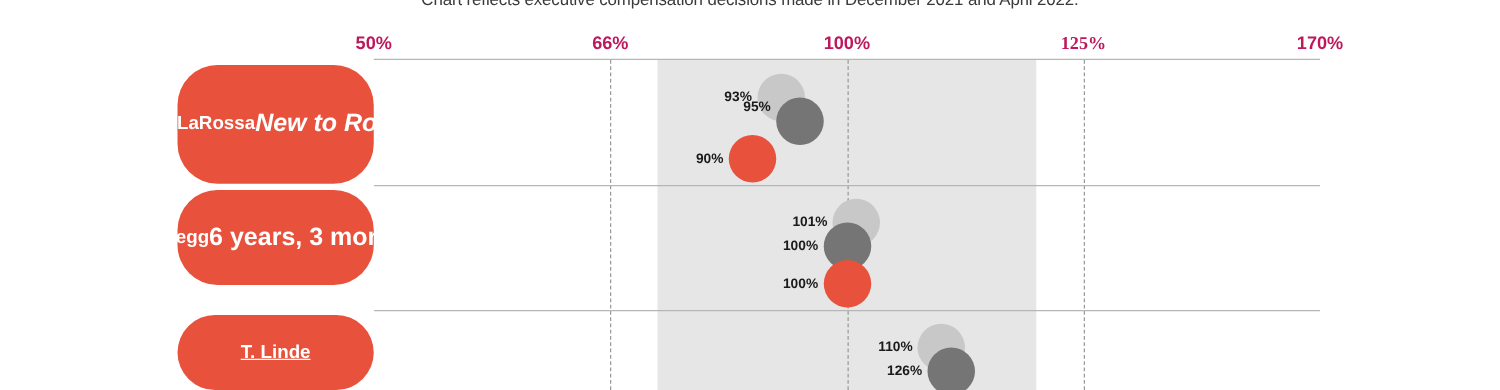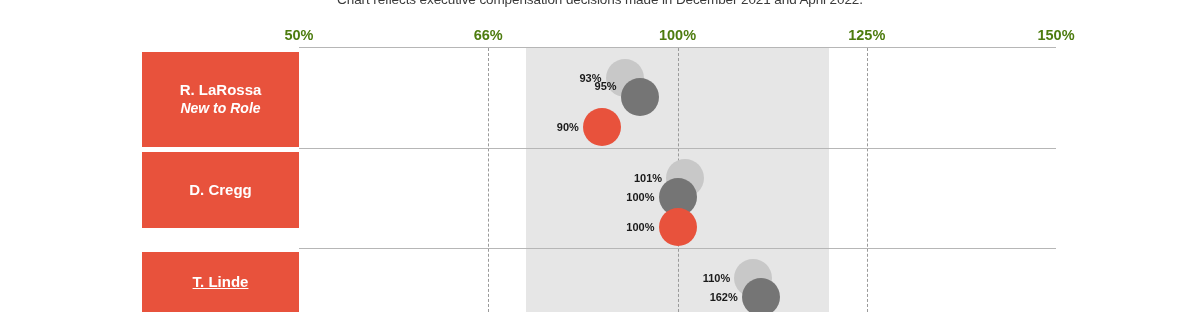--- a/index.html
+++ b/index.html
@@ -43,21 +43,21 @@
     left: 0;
     top: 27px;
     width: 1200px;
     height: 20px;
   }
   .axis-tick-label {
     position: absolute;
     top: 0;
     font-size: 14.5px;
     font-weight: bold;
-    color: #4d7c0f;
+    color: #be185d;
     transform: translateX(-50%);
     white-space: nowrap;
   }
 
   
   .plot-area {
     position: absolute;
     left: 299px;
     top: 47px;
     width: 757px;
@@ -89,35 +89,36 @@
   }
 
   
   .cat-box {
     position: absolute;
     left: 142px;
     width: 157px;
     background: #e8523c;
     color: #ffffff;
     display: flex;
-    flex-direction: column;
+    flex-direction: row;
     align-items: center;
     justify-content: center;
     box-sizing: border-box;
     text-align: left;
     line-height: 1.25;
+    border-radius: 32px;
   }
   .cat-name {
     font-size: 15px;
     font-weight: bold;
     color: #ffffff;
     white-space: nowrap;
   }
   .cat-sub {
-    font-size: 14px;
+    font-size: 20px;
     font-weight: bold;
     color: #ffffff;
     white-space: nowrap;
   }
   .cat-sub.italic {
     font-style: italic;
     font-weight: bold;
   }
 
   
@@ -140,40 +141,41 @@
 <body>
 
 <div id="chart-root">
 
   <div class="chart-title">Chart reflects executive compensation decisions made in December 2021 and April 2022.</div>
 
   <div class="axis-labels">
       <div class="axis-tick-label" style="left: 299px;">50%</div>
       <div class="axis-tick-label" style="left: 488.25px;">66%</div>
       <div class="axis-tick-label" style="left: 677.5px;">100%</div>
-      <div class="axis-tick-label" style="left: 866.75px;">125%</div>
-      <div class="axis-tick-label" style="left: 1056px;">150%</div>
+      <div class="axis-tick-label" style="left: 866.75px; font-family: Liberation Serif, serif;">125%</div>
+      <div class="axis-tick-label" style="left: 1056px;">170%</div>
     </div>
 
   <div class="plot-area">
     <div class="shade-band" style="left: 227.1px; width: 302.8px; background: rgb(230, 230, 230);"></div>
   <div class="gridline" style="left: 189.25px;"></div>
       <div class="gridline" style="left: 378.5px;"></div>
       <div class="gridline" style="left: 567.75px;"></div>
       <div class="row-divider" style="top: 100px;"></div>
       <div class="row-divider" style="top: 200px;"></div>
     </div>
 
   <div id="cat-layer">
       <div class="cat-box" style="top: 52px; height: 95px;">
         <div class="cat-name">R. LaRossa</div>
         <div class="cat-sub italic">New to Role</div>
       </div>
       <div class="cat-box" style="top: 152px; height: 76px;">
         <div class="cat-name">D. Cregg</div>
+        <div class="cat-sub">6 years, 3 months</div>
       </div>
       <div class="cat-box" style="top: 252px; height: 60px; text-decoration: underline;">
         <div class="cat-name">T. Linde</div>
       </div>
     </div>
   <div id="bubble-layer">
       <div class="bubble" style="left: 624.51px; top: 78px; width: 38px; height: 38px; background: rgb(200, 200, 200);"></div>
       <div class="bubble-label" style="left: 607.51px; top: 78px;">93%</div>
       <div class="bubble" style="left: 639.65px; top: 97px; width: 38px; height: 38px; background: rgb(117, 117, 117);"></div>
       <div class="bubble-label" style="left: 622.65px; top: 86px;">95%</div>
@@ -181,16 +183,16 @@
       <div class="bubble-label" style="left: 584.8px; top: 127px;">90%</div>
       <div class="bubble" style="left: 685.07px; top: 178px; width: 38px; height: 38px; background: rgb(200, 200, 200);"></div>
       <div class="bubble-label" style="left: 668.07px; top: 178px;">101%</div>
       <div class="bubble" style="left: 677.5px; top: 197px; width: 38px; height: 38px; background: rgb(117, 117, 117);"></div>
       <div class="bubble-label" style="left: 660.5px; top: 197px;">100%</div>
       <div class="bubble" style="left: 677.5px; top: 227px; width: 38px; height: 38px; background: rgb(232, 82, 60);"></div>
       <div class="bubble-label" style="left: 660.5px; top: 227px;">100%</div>
       <div class="bubble" style="left: 753.2px; top: 278px; width: 38px; height: 38px; background: rgb(200, 200, 200);"></div>
       <div class="bubble-label" style="left: 736.2px; top: 278px;">110%</div>
       <div class="bubble" style="left: 760.77px; top: 297px; width: 38px; height: 38px; background: rgb(117, 117, 117);"></div>
-      <div class="bubble-label" style="left: 743.77px; top: 297px;">162%</div>
+      <div class="bubble-label" style="left: 743.77px; top: 297px;">126%</div>
     </div>
 
 </div>
 
 </body></html>

